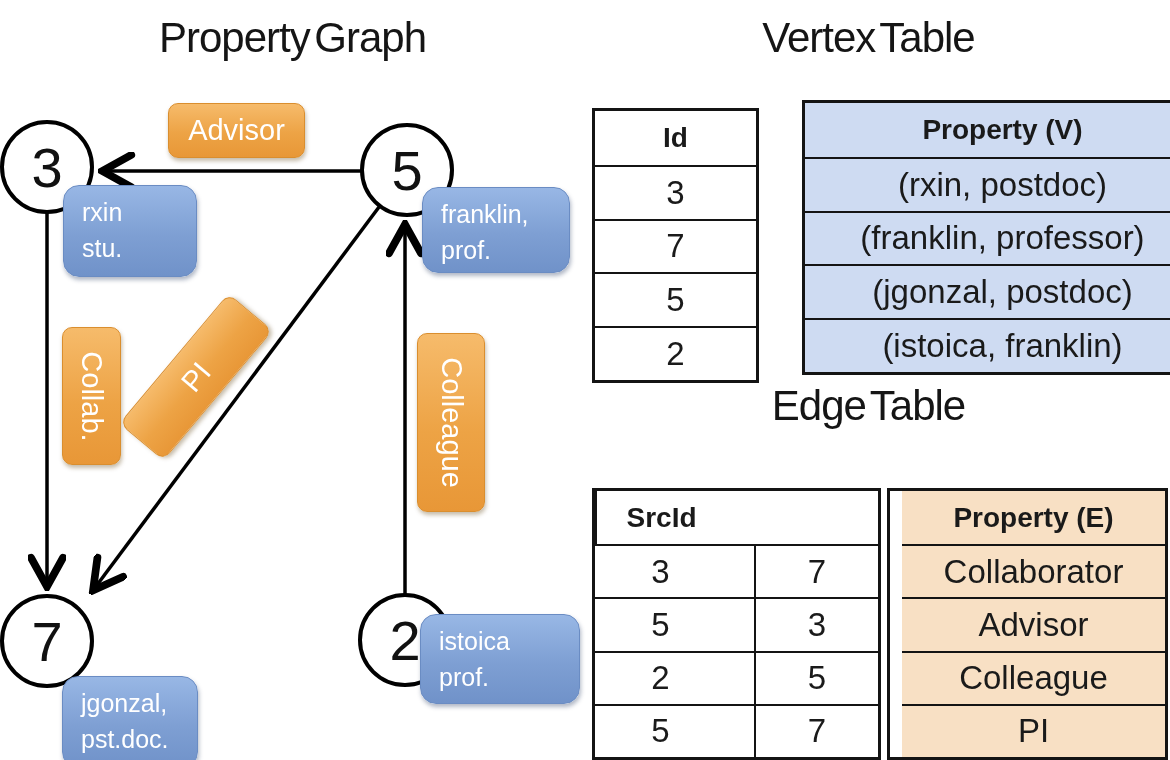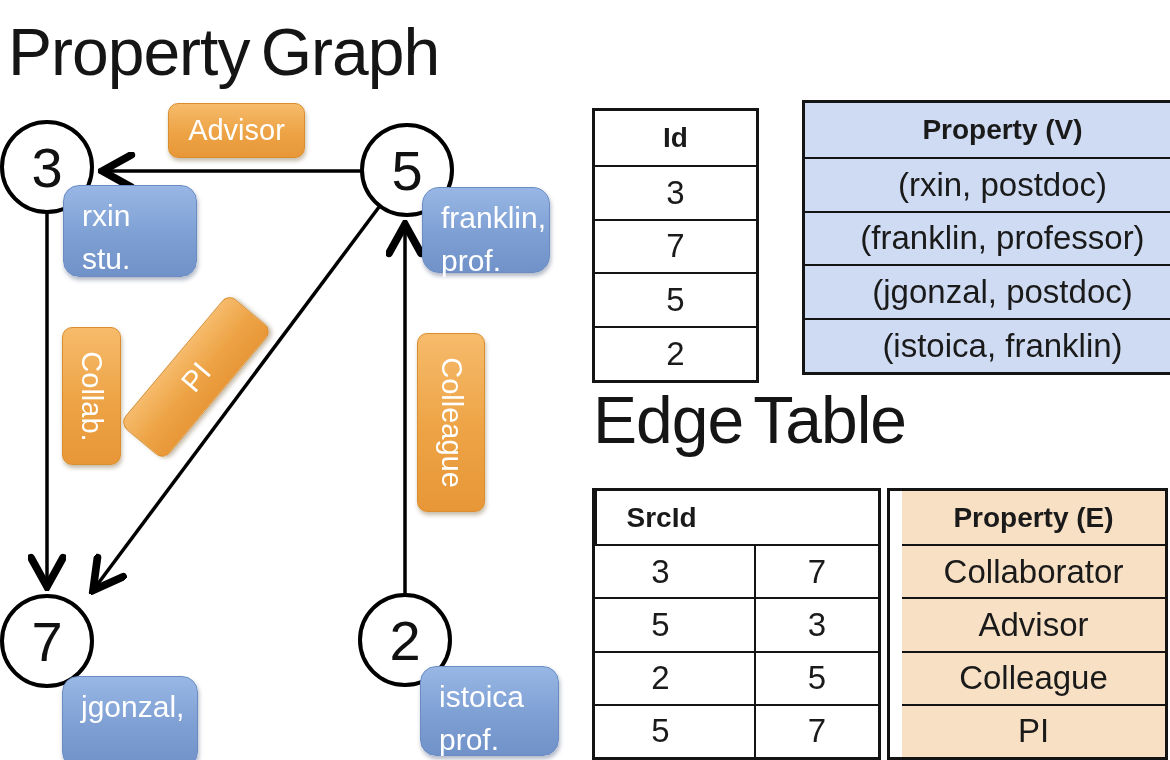--- a/index.html
+++ b/index.html
@@ -1,22 +1,22 @@
 <!DOCTYPE html>
 <html><head>
 <meta charset="utf-8">
 <style>
   html,body{margin:0;padding:0;background:#fff;}
   .stage{
     position:relative;width:1170px;height:760px;overflow:hidden;background:#fff;
     font-family:"Liberation Sans",sans-serif;color:#1a1a1a;
   }
   .title{
-    position:absolute;font-size:66px;font-weight:300;
-    letter-spacing:-1px;word-spacing:-6px;color:#151515;z-index:2;white-space:nowrap;margin-left:8px;
+    position:absolute;text-align:center;font-size:42px;font-weight:300;
+    letter-spacing:-1px;word-spacing:-6px;color:#151515;z-index:2;white-space:nowrap;
   }
   #graph-title{left:0;top:14px;width:585px;}
   #vertex-title{left:585px;top:14px;width:567px;}
   #edge-title{left:585px;top:382px;width:567px;}
 
   svg.canvas{position:absolute;left:0;top:0;z-index:1;}
 
   .node-digit{
     position:absolute;width:90px;height:90px;display:flex;align-items:center;justify-content:center;
     font-size:56px;color:#111;z-index:1;
@@ -29,21 +29,21 @@
     display:flex;align-items:center;justify-content:center;
     color:#fff;font-size:29px;
   }
   .plabel .vtext{transform:rotate(90deg);white-space:nowrap;}
   #pi-label{transform:rotate(-50deg);}
 
   .vbox{
     position:absolute;z-index:2;border-radius:16px;
     background:linear-gradient(180deg,#98b7e5 0%,#7e9fd3 55%,#7092c9 100%);
     border:1px solid #6a8cc3;box-shadow:1px 3px 4px rgba(30,50,90,.35);
-    color:#fff;font-size:30px;line-height:1.42;padding:9px 0 16px 18px;box-sizing:border-box;
+    color:#fff;font-size:25px;line-height:1.42;padding:9px 0 16px 18px;box-sizing:border-box;
   }
 
   .subtable{
     position:absolute;box-sizing:border-box;border:3px solid #141414;background:#fff;
     display:grid;grid-template-rows:repeat(5,1fr);z-index:2;
   }
   .trow{
     display:flex;align-items:center;justify-content:center;
     font-size:33px;color:#1a1a1a;box-sizing:border-box;
   }
@@ -54,20 +54,21 @@
   .trow.split > div:last-child{border-left:2.5px solid #141414;}
   .bluefill{background:#cedbf2;}
   .tanfill{background:#f8e0c4;}
 </style>
 </head>
 <body>
 
 <div class="stage">
 
   <div class="title" id="graph-title">Property Graph</div>
+  <div class="title" id="vertex-title">Vertex Table</div>
   <div class="title" id="edge-title">Edge Table</div>
 
   <svg class="canvas" width="585" height="760" viewBox="0 0 585 760">
     <defs>
       <marker id="ah" viewBox="0 0 12 12" refX="10" refY="6" markerWidth="11" markerHeight="11" orient="auto">
         <path d="M1.5 1 L10.5 6 L1.5 11" fill="none" stroke="#000" stroke-width="2.4" stroke-linecap="round"></path>
       </marker>
     </defs>
     <line x1="362" y1="171" x2="104" y2="171" stroke="#000" stroke-width="3.5" marker-end="url(#ah)"></line>
     <line x1="47" y1="213" x2="47" y2="585" stroke="#000" stroke-width="3.5" marker-end="url(#ah)"></line>
@@ -94,28 +95,29 @@
     <span>PI</span>
   </div>
   <div class="plabel" style="left:417px;top:333px;width:66px;height:177px;">
     <span class="vtext">Colleague</span>
   </div>
 
   <div class="vbox" style="left:63px;top:185px;width:134px;height:92px;">
     <div>rxin</div>
     <div>stu.</div>
   </div>
-  <div class="vbox" style="left:422px;top:187px;width:128px;height:86px;border-radius:17px;">
+  <div class="vbox" style="left:422px;top:187px;width:148px;height:86px;">
     <div>franklin,</div>
     <div>prof.</div>
   </div>
   <div class="vbox" style="left:62px;top:650px;width:136px;height:92px;margin-top:26px;">
     <div>jgonzal,</div>
+    <div>pst.doc.</div>
   </div>
-  <div class="vbox" style="left:420px;top:666px;width:139px;height:90px;">
+  <div class="vbox" style="left:420px;top:614px;width:160px;height:90px;">
     <div>istoica</div>
     <div>prof.</div>
   </div>
 
   <div class="subtable" style="left:592px;top:108px;width:167px;height:275px;">
     <div class="trow hdr">Id</div>
     <div class="trow">3</div>
     <div class="trow">7</div>
     <div class="trow">5</div>
     <div class="trow">2</div>

